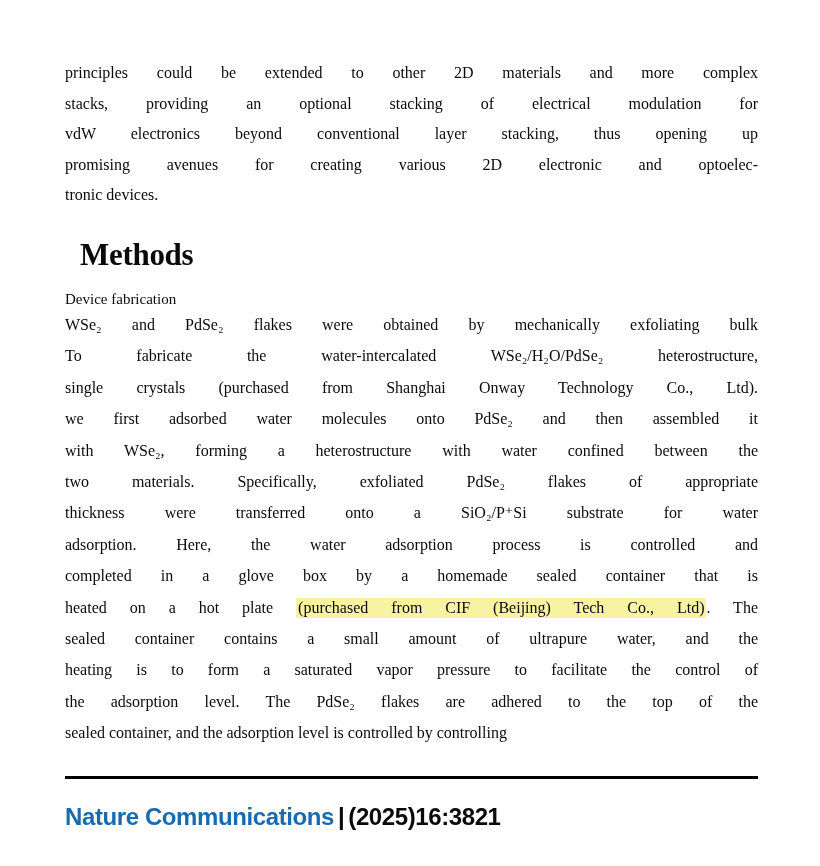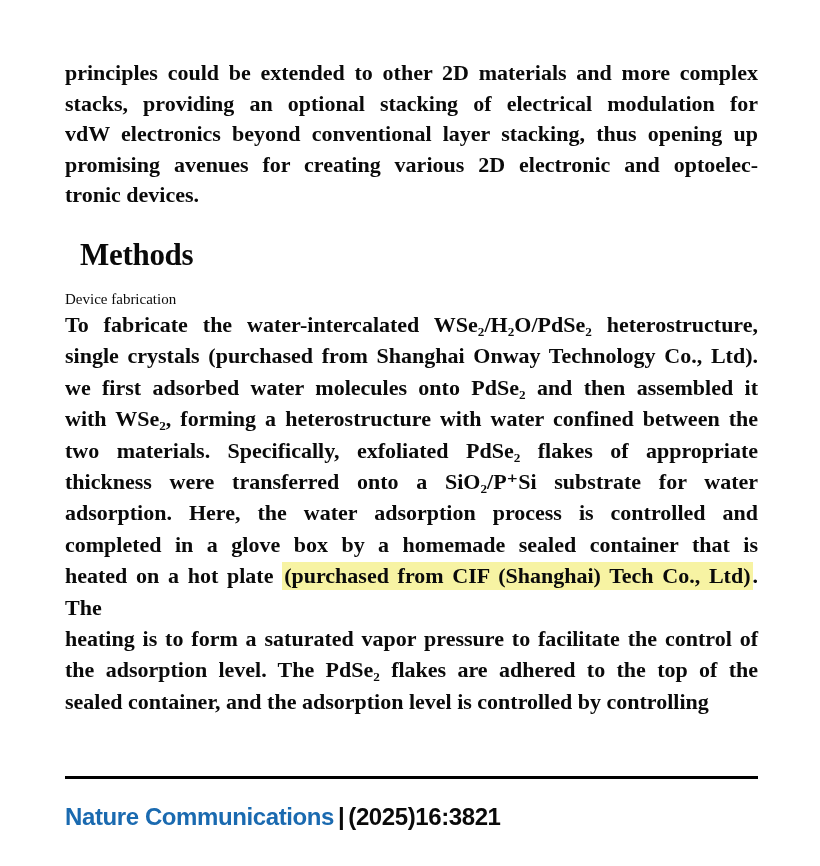--- a/index.html
+++ b/index.html
@@ -16,23 +16,22 @@
     font-family: "Liberation Serif", "DejaVu Serif", serif;
     color: #0a0a0a;
   }
   .col {
     position: absolute;
     left: 65px;
     width: 693px;
   }
   
   .bodytext {
-    font-size: 22px;
+    font-size: 16px;
     color: #0a0a0a;
-    font-weight: bold;
   }
   .jline {
     text-align: justify;
     text-align-last: justify;
   }
   .jline.last {
     text-align-last: left;
   }
   #intro-paragraph   { top: 58px;  line-height: 30.6px; }
   #fab-paragraph     { top: 309px; line-height: 31.4px; }
@@ -90,29 +89,31 @@
     <div class="jline">stacks, providing an optional stacking of electrical modulation for</div>
     <div class="jline">vdW electronics beyond conventional layer stacking, thus opening up</div>
     <div class="jline">promising avenues for creating various 2D electronic and optoelec-</div>
     <div class="jline last">tronic devices.</div>
   </div>
 
   <div id="methods-heading">Methods</div>
   <div id="devicefab-subheading">Device fabrication</div>
 
   <div class="col bodytext" id="fab-paragraph">
+    <div class="jline">WSe₂ and PdSe₂ flakes were obtained by mechanically exfoliating bulk</div>
     <div class="jline">To fabricate the water-intercalated WSe₂/H₂O/PdSe₂ heterostructure,</div>
     <div class="jline">single crystals (purchased from Shanghai Onway Technology Co., Ltd).</div>
     <div class="jline">we first adsorbed water molecules onto PdSe₂ and then assembled it</div>
     <div class="jline">with WSe₂, forming a heterostructure with water confined between the</div>
     <div class="jline">two materials. Specifically, exfoliated PdSe₂ flakes of appropriate</div>
     <div class="jline">thickness were transferred onto a SiO₂/P⁺Si substrate for water</div>
     <div class="jline">adsorption. Here, the water adsorption process is controlled and</div>
     <div class="jline">completed in a glove box by a homemade sealed container that is</div>
-    <div class="jline"><span>heated on a hot plate </span><span class="hl" style="background: rgb(247, 243, 163);">(purchased from CIF (Shanghai) Tech Co., Ltd)</span><span>. The</span></div>
+    <div class="jline"><span>heated on a hot plate </span><span class="hl" style="background: rgb(247, 243, 163);">(purchased from CIF (Beijing) Tech Co., Ltd)</span><span>. The</span></div>
+    <div class="jline">sealed container contains a small amount of ultrapure water, and the</div>
     <div class="jline">heating is to form a saturated vapor pressure to facilitate the control of</div>
     <div class="jline">the adsorption level. The PdSe₂ flakes are adhered to the top of the</div>
     <div class="jline last">sealed container, and the adsorption level is controlled by controlling</div>
   </div>
 
   <div id="footer-divider"></div>
   <div id="page-footer"><span class="journal" style="color: rgb(26, 106, 176); text-align: center;">Nature Communications</span><span class="sep">|</span><span>(2025)16:3821</span></div>
 
 </div>
 

